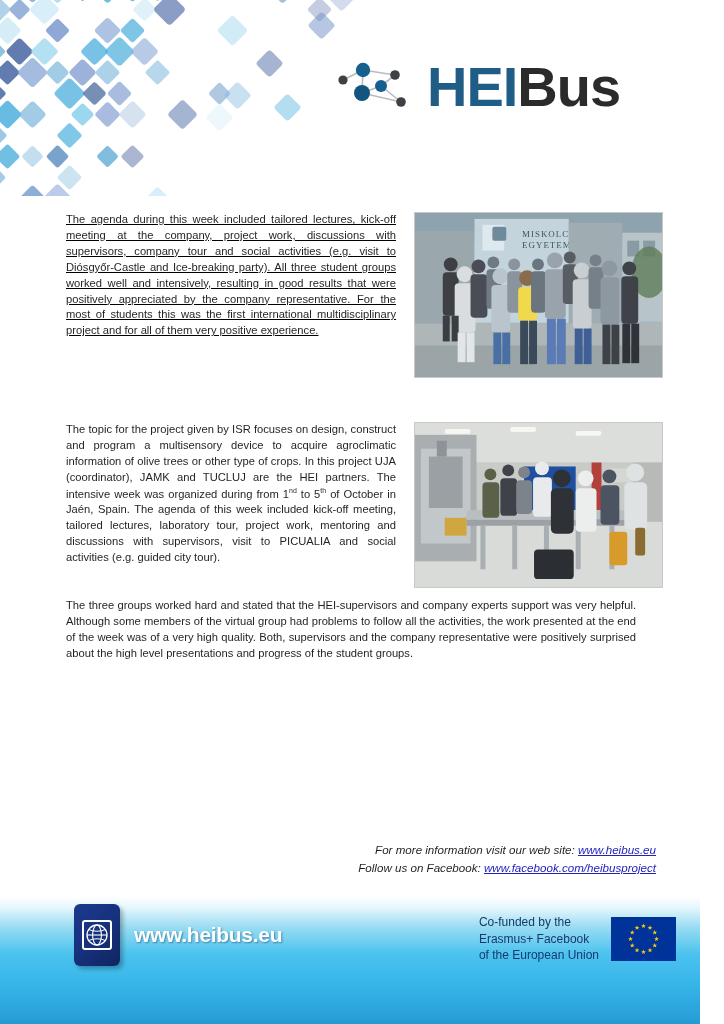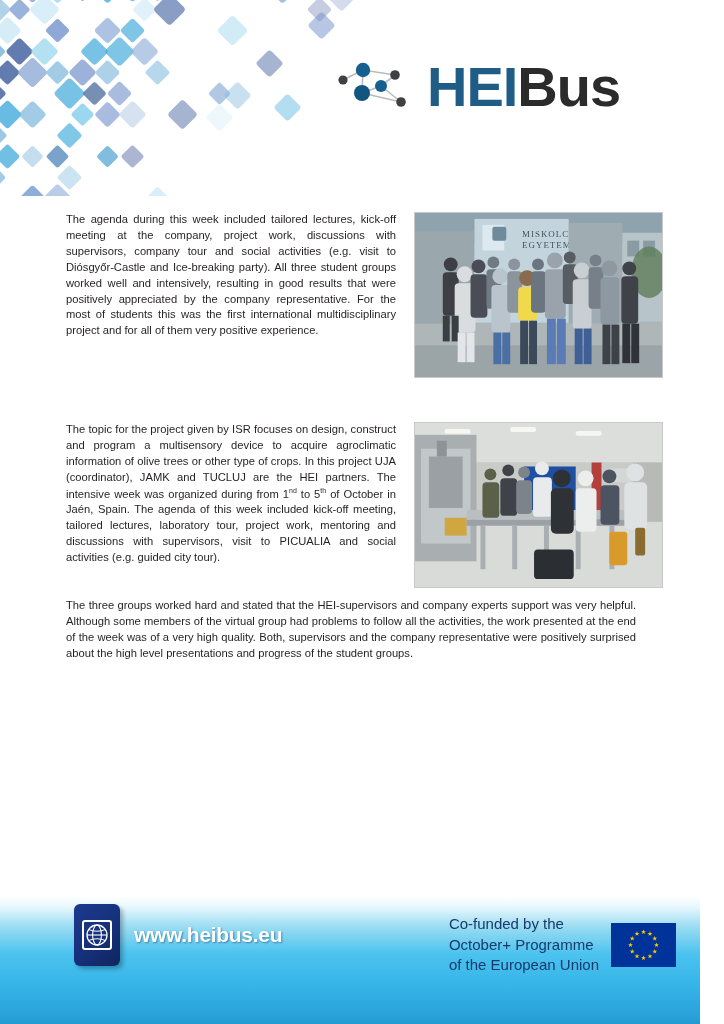--- a/index.html
+++ b/index.html
@@ -192,21 +192,21 @@
   .cofunded {
     position: absolute;
     right: 48px;
     top: 18px;
     display: flex;
     align-items: center;
     gap: 12px;
   }
   .cofunded-text {
     font-family: "Liberation Sans", sans-serif;
-    font-size: 15px;
+    font-size: 12px;
     color: #173a6b;
     line-height: 1.38;
     text-align: left;
     white-space: nowrap;
   }
   .eu-flag {
     width: 65px;
     height: 44px;
     background: #003399;
     position: relative;
@@ -311,21 +311,21 @@
         <circle cx="68" cy="44" r="4.8" fill="#3d4044"></circle>
       </svg>
       <div class="logo-text">
         <span class="logo-hei">HEI</span><span class="logo-bus">Bus</span>
       </div>
     </div>
   </div>
 
   <div class="content">
 
-    <div class="section" style="padding: 16px 64px 0 66px;">
+    <div class="section" style="padding: 16px 64px 0 66px; text-decoration: underline;">
       <div class="row">
         <div class="col-text">
           <p class="body-text">The agenda during this week included tailored lectures, kick-off meeting at the company, project work, discussions with supervisors, company tour and social activities (e.g. visit to Diósgyőr-Castle and Ice-breaking party). All three student groups worked well and intensively, resulting in good results that were positively appreciated by the company representative. For the most of students this was the first international multidisciplinary project and for all of them very positive experience.</p>
         </div>
         <div class="photo">
           <svg viewBox="0 0 249 166" preserveAspectRatio="none">
             <defs>
               <linearGradient id="skyg" x1="0" y1="0" x2="0" y2="1">
                 <stop offset="0%" stop-color="#b9c6ce"></stop>
                   <stop offset="100%" stop-color="#9fb0ba"></stop>
@@ -494,20 +494,24 @@
             <rect x="196" y="110" width="18" height="34" rx="3" fill="#d89a2a"></rect>
             <rect x="222" y="106" width="10" height="28" rx="2" fill="#8a6b30"></rect>
             <rect x="120" y="128" width="40" height="30" rx="4" fill="#2b2e33"></rect>
           </svg>
         </div>
       </div>
       <p class="body-text" style="margin-top: 10px;">The three groups worked hard and stated that the HEI-supervisors and company experts support was very helpful. Although some members of the virtual group had problems to follow all the activities, the work presented at the end of the week was of a very high quality. Both, supervisors and the company representative were positively surprised about the high level presentations and progress of the student groups.</p>
     </div>
   </div>
 
+  <div class="contact">
+    <div><span>For more information visit our web site: </span><a href="#">www.heibus.eu</a></div>
+    <div><span>Follow us on Facebook: </span><a href="#">www.facebook.com/heibusproject</a></div>
+  </div>
 
   <div class="footer">
 
     <div class="footer-brand">
       <div class="globe-badge">
         <div class="globe-inner">
           <svg width="24" height="24" viewBox="0 0 24 24">
             <circle cx="12" cy="12" r="10" fill="none" stroke="#ffffff" stroke-width="1.3"></circle>
             <ellipse cx="12" cy="12" rx="4.4" ry="10" fill="none" stroke="#ffffff" stroke-width="1.1"></ellipse>
             <line x1="2" y1="12" x2="22" y2="12" stroke="#ffffff" stroke-width="1.1"></line>
@@ -515,21 +519,21 @@
             <path d="M3.6 17.5 Q12 14 20.4 17.5" fill="none" stroke="#ffffff" stroke-width="1"></path>
           </svg>
         </div>
       </div>
       <div class="footer-url">www.heibus.eu</div>
     </div>
 
     <div class="cofunded">
       <div class="cofunded-text">
         <div>Co-funded by the</div>
-        <div>October+ Programme</div>
+        <div>Erasmus+ Facebook</div>
         <div>of the European Union</div>
       </div>
       <div class="eu-flag">
         <svg viewBox="0 0 65 44" width="65" height="44">
           <rect width="65" height="44" fill="#003399"></rect>
           <g id="eu-stars" fill="#FFCC00">
               <polygon points="32.50,6.40 33.11,8.16 34.97,8.20 33.49,9.32 34.03,11.10 32.50,10.04 30.97,11.10 31.51,9.32 30.03,8.20 31.89,8.16"></polygon>
               <polygon points="39.00,8.14 39.61,9.90 41.47,9.94 39.99,11.06 40.53,12.85 39.00,11.78 37.47,12.85 38.01,11.06 36.53,9.94 38.39,9.90"></polygon>
               <polygon points="43.76,12.90 44.37,14.66 46.23,14.70 44.75,15.82 45.29,17.60 43.76,16.54 42.23,17.60 42.77,15.82 41.29,14.70 43.15,14.66"></polygon>
               <polygon points="45.50,19.40 46.11,21.16 47.97,21.20 46.49,22.32 47.03,24.10 45.50,23.04 43.97,24.10 44.51,22.32 43.03,21.20 44.89,21.16"></polygon>

